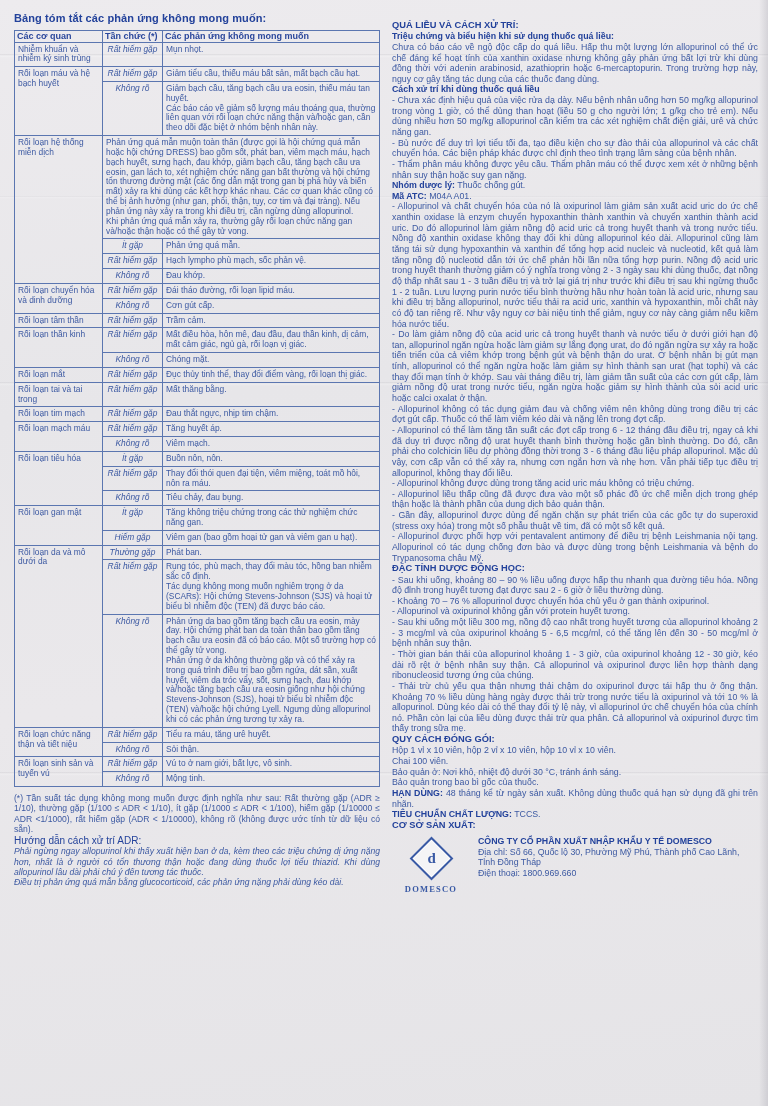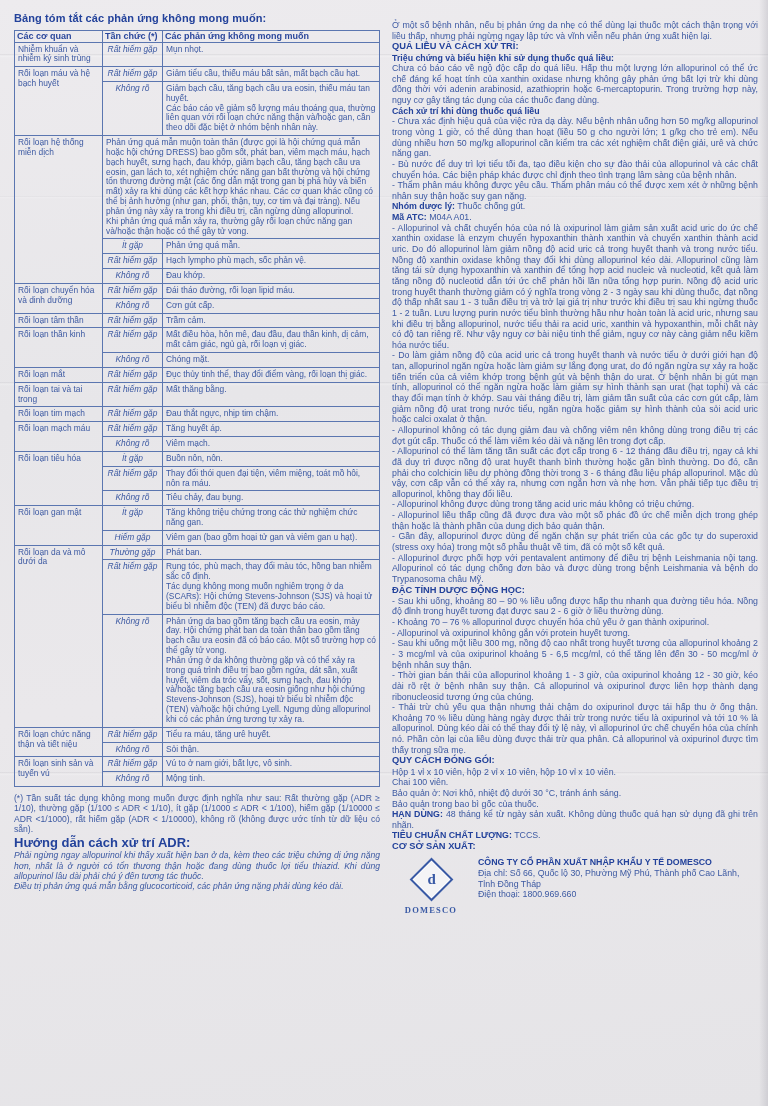--- a/index.html
+++ b/index.html
@@ -16,21 +16,21 @@
   .col-left{position:absolute;left:14px;top:12px;width:366px;}
   .tbl-title{font-weight:bold;font-size:11px;color:#23429b;margin-bottom:6px;letter-spacing:.1px;}
   table.adr{border-collapse:collapse;width:100%;font-size:8.4px;line-height:1.17;color:#3c59a2;table-layout:fixed;}
   .adr th,.adr td{border:1px solid #5b76b0;padding:2px 3px;vertical-align:top;text-align:left;white-space:pre-line;}
   .adr th{font-weight:bold;text-align:left;font-size:9px;color:#2a479c;padding:0 2px;vertical-align:middle;}
   .adr col.c-organ{width:88px;} .adr col.c-freq{width:60px;}
   td.organ{word-wrap:break-word;}
   td.freq{font-style:italic;text-align:center;}
   td.merged{}
   .footnote{margin-top:6px;font-size:8.6px;line-height:1.2;text-align:justify;}
-  .adr-head{font-weight:bold;margin-top:1px;font-size:13px;color:#23429b;}
+  .adr-head{font-weight:normal;margin-top:1px;font-size:10px;color:#23429b;}
   .para{font-size:8.6px;line-height:1.2;text-align:justify;font-style:italic;}
 
   
   .col-right{position:absolute;left:392px;top:20px;width:366px;font-size:8.8px;line-height:1.21;text-align:justify;}
   .rh{font-weight:bold;color:#23429b;font-size:9.3px;text-align:left;}
   .rb{font-weight:bold;color:#23429b;text-align:left;}
   .rp{}
   .rp b{color:#23429b;}
 
   
@@ -208,21 +208,20 @@
         </tbody>
     </table>
     <div class="footnote">(*) Tần suất tác dụng không mong muốn được định nghĩa như sau: Rất thường gặp (ADR ≥ 1/10), thường gặp (1/100 ≤ ADR &lt; 1/10), ít gặp (1/1000 ≤ ADR &lt; 1/100), hiếm gặp (1/10000 ≤ ADR &lt;1/1000), rất hiếm gặp (ADR &lt; 1/10000), không rõ (không được ước tính từ dữ liệu có sẵn).</div>
     <div class="adr-head">Hướng dẫn cách xử trí ADR:</div>
     <div class="para">Phải ngừng ngay allopurinol khi thấy xuất hiện ban ở da, kèm theo các triệu chứng dị ứng nặng hơn, nhất là ở người có tổn thương thận hoặc đang dùng thuốc lợi tiểu thiazid. Khi dùng allopurinol lâu dài phải chú ý đến tương tác thuốc.</div>
     <div class="para">Điều trị phản ứng quá mẫn bằng glucocorticoid, các phản ứng nặng phải dùng kéo dài.</div>
   </div>
 
   <div class="col-right">
     <div>
-        <div class="rp">Ở một số bệnh nhân, nếu bị phản ứng da nhẹ có thể dùng lại thuốc một cách thận trọng với liều thấp, nhưng phải ngừng ngay lập tức và vĩnh viễn nếu phản ứng xuất hiện lại.</div>
         <div class="rh">QUÁ LIỀU VÀ CÁCH XỬ TRÍ:</div>
         <div class="rb">Triệu chứng và biểu hiện khi sử dụng thuốc quá liều:</div>
         <div class="rp">Chưa có báo cáo về ngộ độc cấp do quá liều. Hấp thu một lượng lớn allopurinol có thể ức chế đáng kể hoạt tính của xanthin oxidase nhưng không gây phản ứng bất lợi trừ khi dùng đồng thời với adenin arabinosid, azathioprin hoặc 6-mercaptopurin. Trong trường hợp này, nguy cơ gây tăng tác dụng của các thuốc đang dùng.</div>
         <div class="rb">Cách xử trí khi dùng thuốc quá liều</div>
         <div class="rp">- Chưa xác định hiệu quả của việc rửa dạ dày. Nếu bệnh nhân uống hơn 50 mg/kg allopurinol trong vòng 1 giờ, có thể dùng than hoạt (liều 50 g cho người lớn; 1 g/kg cho trẻ em). Nếu dùng nhiều hơn 50 mg/kg allopurinol cần kiểm tra các xét nghiệm chất điện giải, urê và chức năng gan.</div>
         <div class="rp">- Bù nước để duy trì lợi tiểu tối đa, tạo điều kiện cho sự đào thải của allopurinol và các chất chuyển hóa. Các biện pháp khác được chỉ định theo tình trạng lâm sàng của bệnh nhân.</div>
         <div class="rp">- Thẩm phân máu không được yêu cầu. Thẩm phân máu có thể được xem xét ở những bệnh nhân suy thận hoặc suy gan nặng.</div>
         <div class="rp"><b>Nhóm dược lý:</b> Thuốc chống gút.</div>
         <div class="rp"><b>Mã ATC:</b> M04A A01.</div>
         <div class="rp">- Allopurinol và chất chuyển hóa của nó là oxipurinol làm giảm sản xuất acid uric do ức chế xanthin oxidase là enzym chuyển hypoxanthin thành xanthin và chuyển xanthin thành acid uric. Do đó allopurinol làm giảm nồng độ acid uric cả trong huyết thanh và trong nước tiểu. Nồng độ xanthin oxidase không thay đổi khi dùng allopurinol kéo dài. Allopurinol cũng làm tăng tái sử dụng hypoxanthin và xanthin để tổng hợp acid nucleic và nucleotid, kết quả làm tăng nồng độ nucleotid dẫn tới ức chế phản hồi lần nữa tổng hợp purin. Nồng độ acid uric trong huyết thanh thường giảm có ý nghĩa trong vòng 2 - 3 ngày sau khi dùng thuốc, đạt nồng độ thấp nhất sau 1 - 3 tuần điều trị và trở lại giá trị như trước khi điều trị sau khi ngừng thuốc 1 - 2 tuần. Lưu lượng purin nước tiểu bình thường hầu như hoàn toàn là acid uric, nhưng sau khi điều trị bằng allopurinol, nước tiểu thải ra acid uric, xanthin và hypoxanthin, mỗi chất này có độ tan riêng rẽ. Như vậy nguy cơ bài niệu tinh thể giảm, nguy cơ này càng giảm nếu kiềm hóa nước tiểu.</div>

